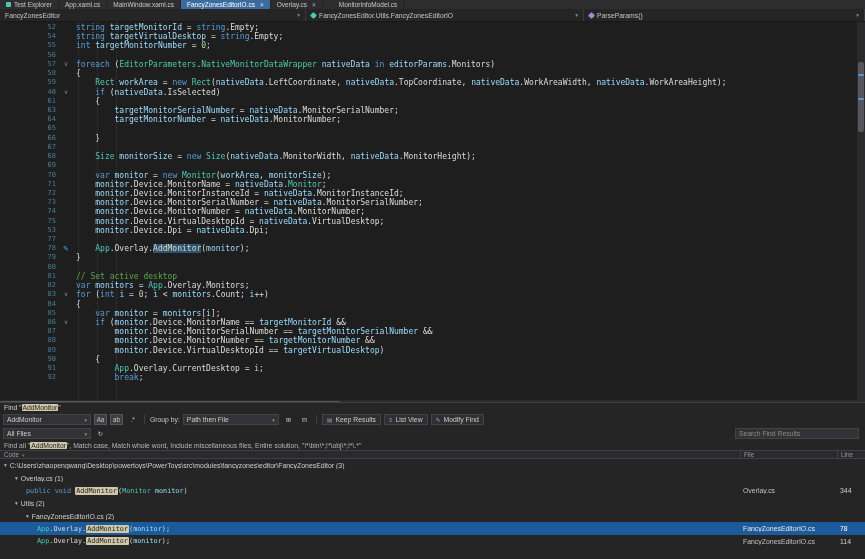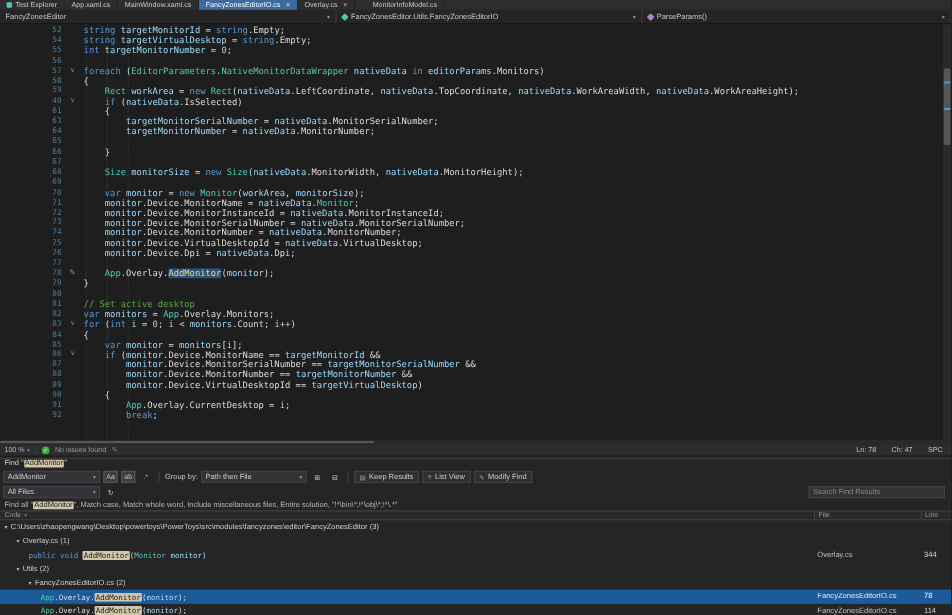--- a/index.html
+++ b/index.html
@@ -43,21 +43,21 @@
   .hthumb{position:absolute;left:0;top:1px;height:2px;width:340px;background:#55555a;border-radius:1px}
   .statusbar{position:absolute;top:404px;left:0;width:100%;height:10px;background:#2d2d30;display:flex;align-items:center;gap:5px;padding:0 4px;font-size:6.5px;color:#b8b8b8}
   .zoom{display:flex;align-items:center;gap:2px}
   .zoom .dd{font-size:5px;color:#8a8a8a}
   .check{width:7px;height:7px;border-radius:50%;background:#3fa945;color:#fff;font-size:5px;display:flex;align-items:center;justify-content:center;flex-shrink:0}
   .sdiv{width:1px;height:7px;background:#3f3f46}
   .mini{color:#8a8a8a;font-size:6.5px}
   .sb-right{margin-left:auto;display:flex;gap:14px;color:#c0c0c0;padding-right:4px}
 
   
-  .findpanel{position:absolute;top:416px;left:0;width:100%;bottom:0;background:#252526;border-top:1px solid #3f3f46;display:flex;flex-direction:column}
+  .findpanel{position:absolute;top:402px;left:0;width:100%;bottom:0;background:#252526;border-top:1px solid #3f3f46;display:flex;flex-direction:column}
   .fp-title{height:9px;display:flex;align-items:center;padding:0 4px;font-size:6.8px;color:#d0d0d0}
   .term-chip{background:#cfc7a8;color:#1f1f1f;border-radius:1px;padding:0 1px}
   .term-chip span{color:#1f1f1f !important}
   .fp-row1{height:15px;display:flex;align-items:center;gap:3px;padding:0 3px}
   .fp-row2{height:13px;display:flex;align-items:center;gap:3px;padding:0 3px}
   .combo{height:11px;background:#333337;border:1px solid #434346;display:flex;align-items:center;padding:0 3px;font-size:6.8px;color:#ccc;white-space:nowrap}
   .combo .dd{margin-left:auto;color:#999;font-size:5px;padding-left:4px}
   .c-search{width:88px}.c-group{width:96px}.c-scope{width:88px}
   .iconbtn{min-width:13px;height:11px;display:flex;align-items:center;justify-content:center;font-size:6.3px;color:#c5c5c5;border:1px solid transparent}
   .iconbtn.on{background:#3e3e42;border-color:#55555c}
@@ -235,21 +235,21 @@
         <div class="ln">74</div>
         <div class="fold"></div>
         <div class="ct"><span class="tok-plain">    </span><span class="tok-loc">monitor</span><span class="tok-plain">.</span><span class="tok-plain">Device</span><span class="tok-plain">.</span><span class="tok-plain">MonitorNumber</span><span class="tok-plain"> </span><span class="tok-plain">=</span><span class="tok-plain"> </span><span class="tok-loc">nativeData</span><span class="tok-plain">.</span><span class="tok-plain">MonitorNumber</span><span class="tok-plain">;</span></div>
       </div>
       <div class="cl">
         <div class="ln">75</div>
         <div class="fold"></div>
         <div class="ct"><span class="tok-plain">    </span><span class="tok-loc">monitor</span><span class="tok-plain">.</span><span class="tok-plain">Device</span><span class="tok-plain">.</span><span class="tok-plain">VirtualDesktopId</span><span class="tok-plain"> </span><span class="tok-plain">=</span><span class="tok-plain"> </span><span class="tok-loc">nativeData</span><span class="tok-plain">.</span><span class="tok-plain">VirtualDesktop</span><span class="tok-plain">;</span></div>
       </div>
       <div class="cl">
-        <div class="ln">76</div>
+        <div class="ln">53</div>
         <div class="fold"></div>
         <div class="ct"><span class="tok-plain">    </span><span class="tok-loc">monitor</span><span class="tok-plain">.</span><span class="tok-plain">Device</span><span class="tok-plain">.</span><span class="tok-plain">Dpi</span><span class="tok-plain"> </span><span class="tok-plain">=</span><span class="tok-plain"> </span><span class="tok-loc">nativeData</span><span class="tok-plain">.</span><span class="tok-plain">Dpi</span><span class="tok-plain">;</span></div>
       </div>
       <div class="cl">
         <div class="ln">77</div>
         <div class="fold"></div>
         <div class="ct"></div>
       </div>
       <div class="cl">
         <div class="ln">78</div>

